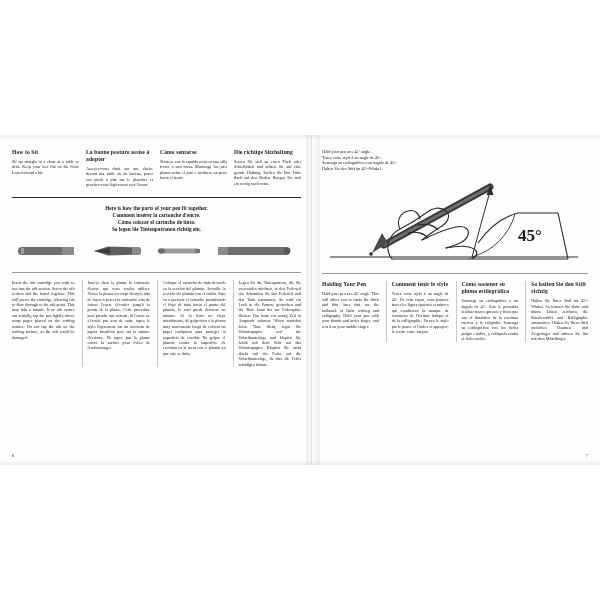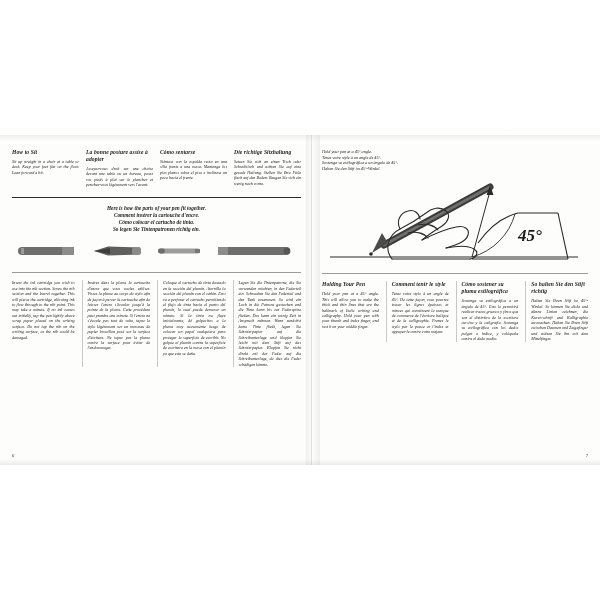--- a/index.html
+++ b/index.html
@@ -27,21 +27,20 @@
     width: 600px;
     height: 330px;
     background: #fdfdfb;
     display: flex;
   }
   .page-left, .page-right {
     position: relative;
     box-sizing: border-box;
     height: 100%;
     background: #fdfdfb;
-    font-style: italic;
   }
   .page-left {
     width: 312px;
     padding: 14px 10px 10px 12px;
     border-right: 1px solid #e2e2e0;
   }
   .page-right {
     width: 288px;
     padding: 14px 12px 10px 10px;
   }

